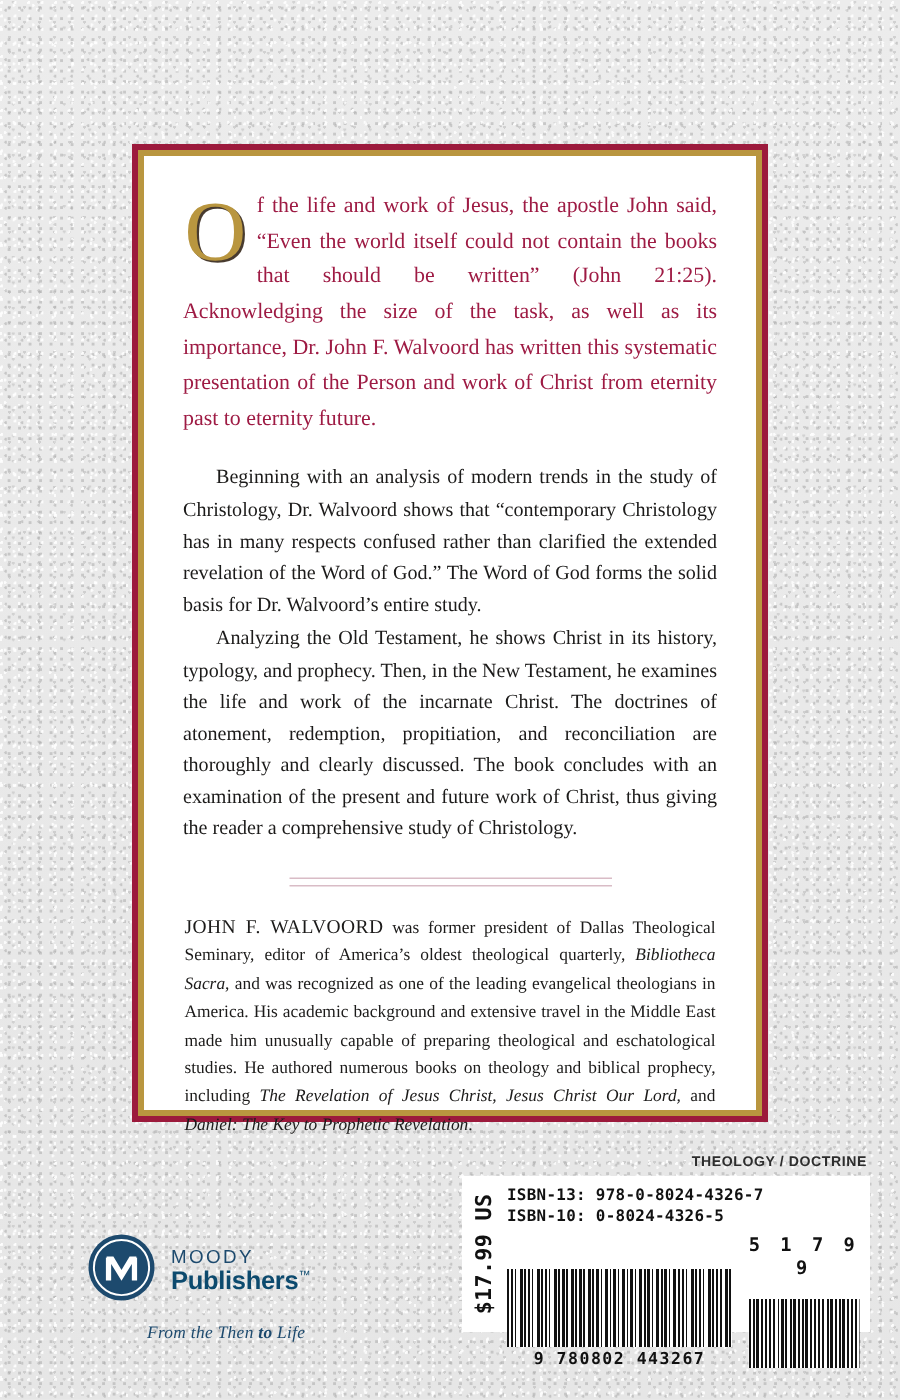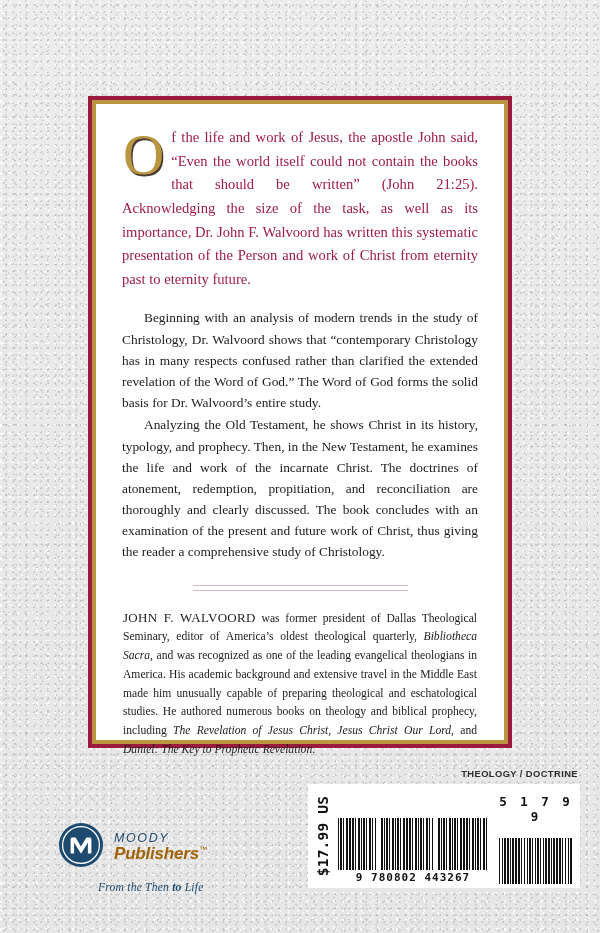--- a/index.html
+++ b/index.html
@@ -155,28 +155,28 @@
     letter-spacing:3px;text-align:center;margin-bottom:14px;
   }
 
   
   .logo-block{
     position:absolute;left:58px;top:822px;z-index:3;
     width:220px;
   }
   .logo-row{display:flex;align-items:center;gap:10px;}
   .logo-mark{flex:none;}
-  .logo-words{line-height:1.05;font-style:italic;}
+  .logo-words{line-height:1.05;}
   .logo-moody{
     font-family:"Liberation Sans", sans-serif;
     font-size:12.5px;letter-spacing:1.6px;color:#1d4a6e;font-weight:normal;
   }
   .logo-pub{
     font-family:"Liberation Sans", sans-serif;
-    font-size:17px;font-weight:bold;color:#a16207;letter-spacing:-.2px;
+    font-size:17px;font-weight:bold;color:#0c4a6e;letter-spacing:-.2px;
   }
   .logo-pub sup{font-size:8px;font-weight:normal;vertical-align:super;}
   .logo-tag{
     margin-top:9px;margin-left:40px;
     font-family:"Liberation Serif", serif;
     font-style:italic;font-size:11.6px;color:#1d4a6e;letter-spacing:.2px;
   }
   .logo-tag b{font-weight:bold;font-style:italic;}
 </style>
 </head>
@@ -204,20 +204,24 @@
   </div>
 </div>
 
 <div class="category">THEOLOGY / DOCTRINE</div>
 
 <div class="barcode-block">
   <div class="price-rot">
     <span>$17.99 US</span>
   </div>
   <div class="bc-main">
+    <div class="isbn-lines">
+      <div>ISBN-13: 978-0-8024-4326-7</div>
+      <div>ISBN-10: 0-8024-4326-5</div>
+    </div>
     <div class="bars-row">
       <div class="ean">
         <div class="bars"></div>
         <div class="ean-digits">9 780802 443267</div>
       </div>
       <div class="addon">
         <div class="addon-digits">5 1 7 9 9</div>
         <div class="bars addon-bars"></div>
       </div>
     </div>

